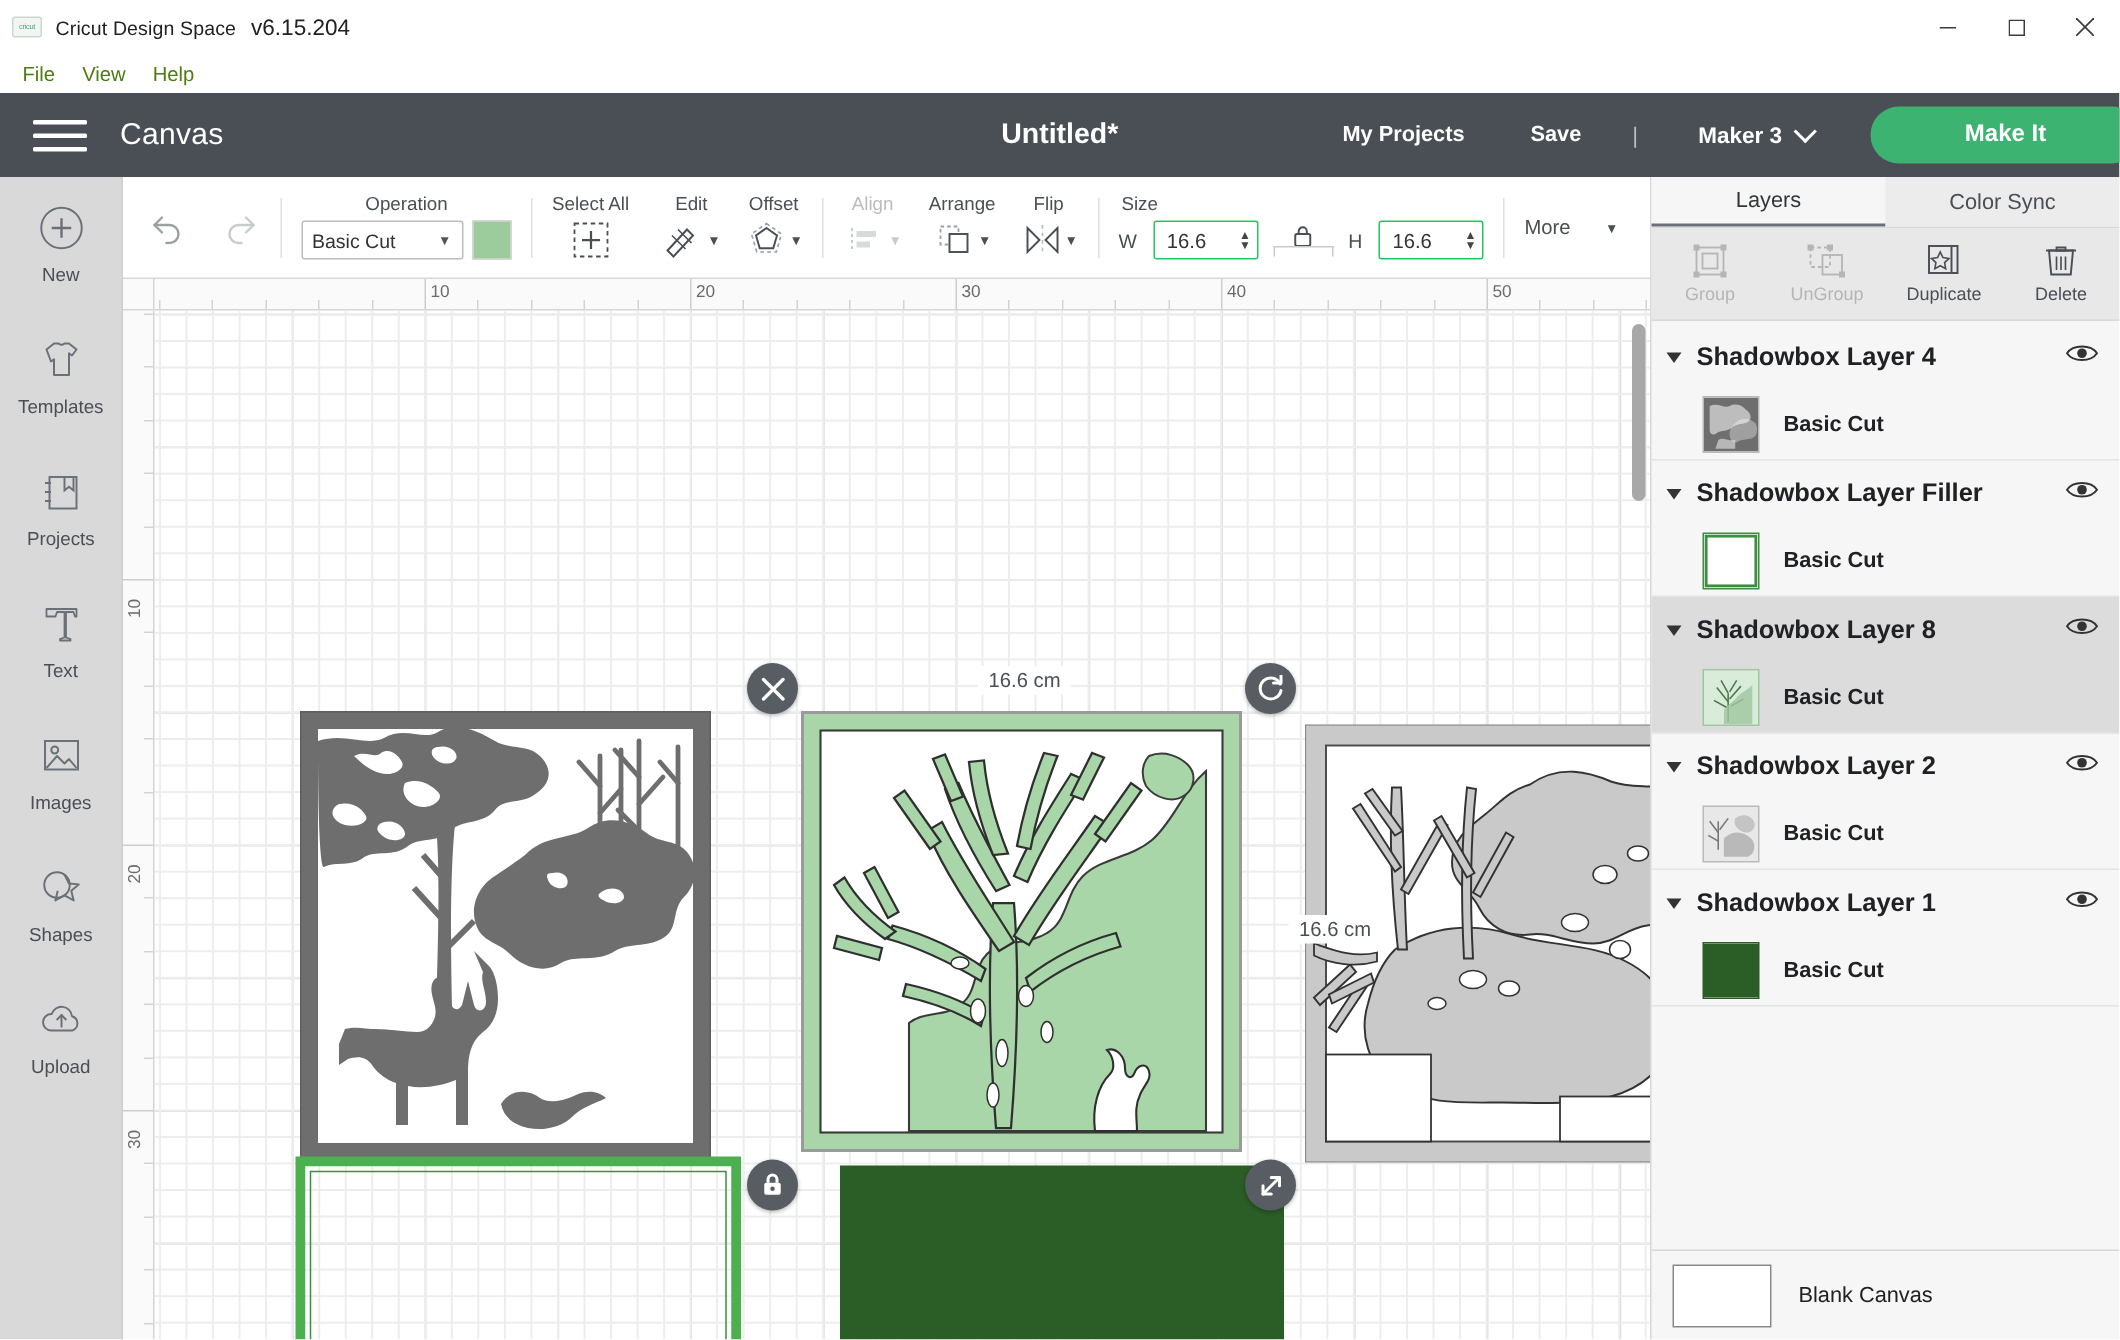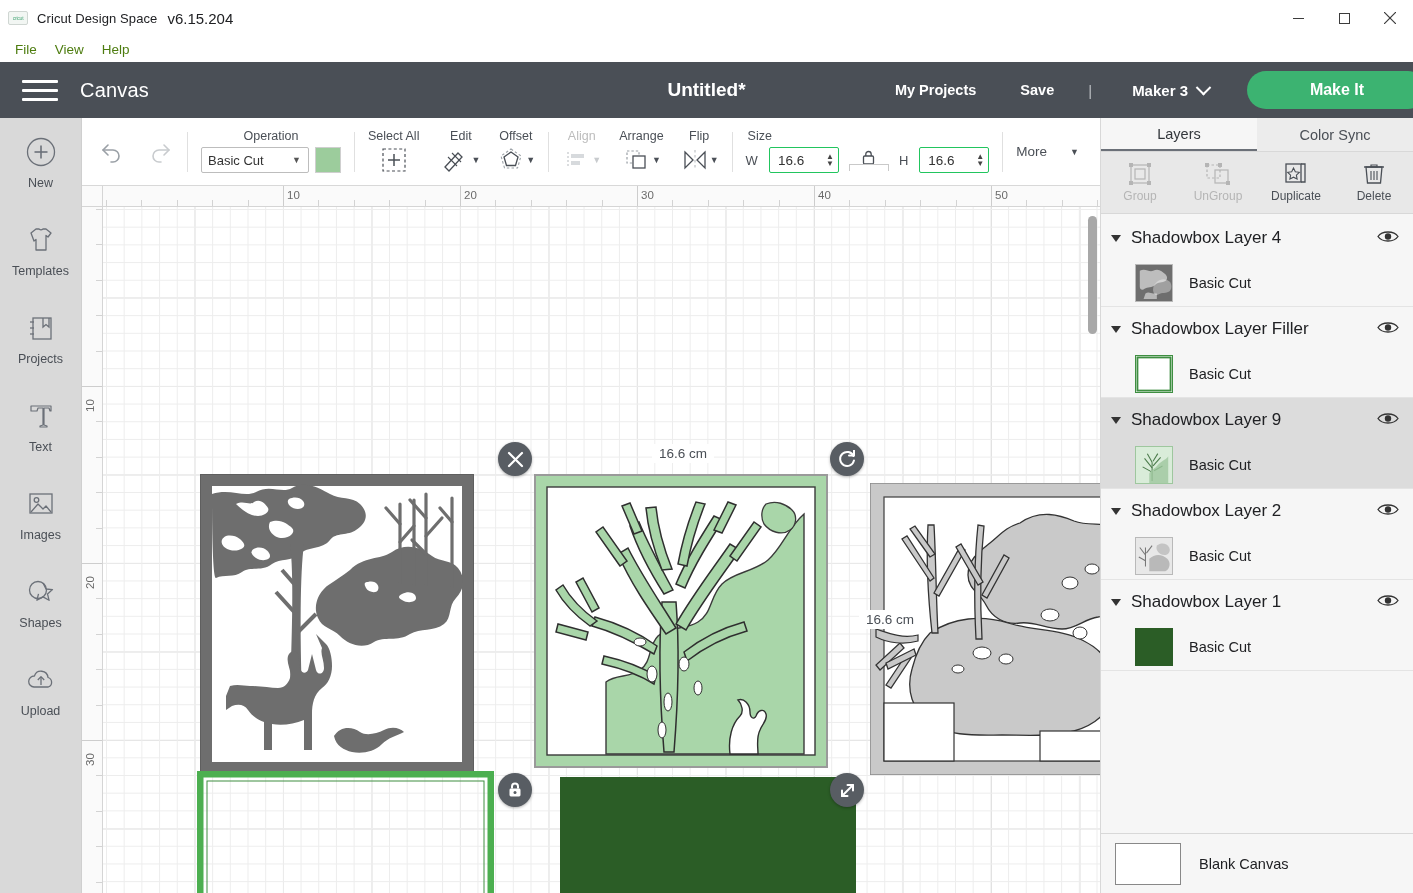--- a/index.html
+++ b/index.html
@@ -192,21 +192,21 @@
   .ractions {
     display: flex; height: 62px; background: #e8e8e8; border-bottom: 1px solid #d8d8d8;
   }
   .raction {
     flex: 1; display: flex; flex-direction: column; align-items: center;
     justify-content: center; gap: 3px; cursor: pointer;
   }
   .raction.dis { color: #b5b5b5; cursor: default; }
   .raction-lab { font-size: 12px; color: #4a4f56; }
   .raction.dis .raction-lab { color: #b5b5b5; }
-  .layerlist { position: absolute; left: 0; top: 98px; right: 0; bottom: 60px; overflow-y: auto; }
+  .layerlist { position: absolute; left: 0; top: 98px; right: 0; bottom: 60px; overflow-y: auto; font-weight: bold; }
   .layer { border-bottom: 1px solid #e4e4e4; }
   .layer.sel { background: #dcdcdc; }
   .layer-head {
     display: flex; align-items: center; height: 44px; padding: 0 14px 0 10px; cursor: pointer;
   }
   .tri {
     width: 0; height: 0; border-left: 5px solid transparent; border-right: 5px solid transparent;
     border-top: 7px solid #333; margin-right: 10px;
   }
   .layer-name { font-size: 17px; color: #202124; flex: 1; }
@@ -829,21 +829,21 @@
             <rect width="38" height="38" fill="#fff"></rect>
             <rect x="1.5" y="1.5" width="35" height="35" fill="none" stroke="#3e8e41" stroke-width="2"></rect>
           </svg>
           <span class="child-lab">Basic Cut</span>
         </div>
       </div>
 
       <div class="layer sel">
         <div class="layer-head">
           <span class="tri"></span>
-          <span class="layer-name">Shadowbox Layer 9</span>
+          <span class="layer-name">Shadowbox Layer 8</span>
           <span class="eye">
             <svg width="22" height="15" viewBox="0 0 22 15">
                 <path d="M1 7.5 C5 1.5 17 1.5 21 7.5 C17 13.5 5 13.5 1 7.5 Z" fill="none" stroke="#333" stroke-width="1.3"></path>
                 <circle cx="11" cy="7.5" r="3.2" fill="#333"></circle>
               </svg>
           </span>
         </div>
         <div class="layer-child">
           <svg class="thumb" style="border-color:#9ec79e" viewBox="0 0 38 38">
             <rect width="38" height="38" fill="#d9ecd9"></rect>

